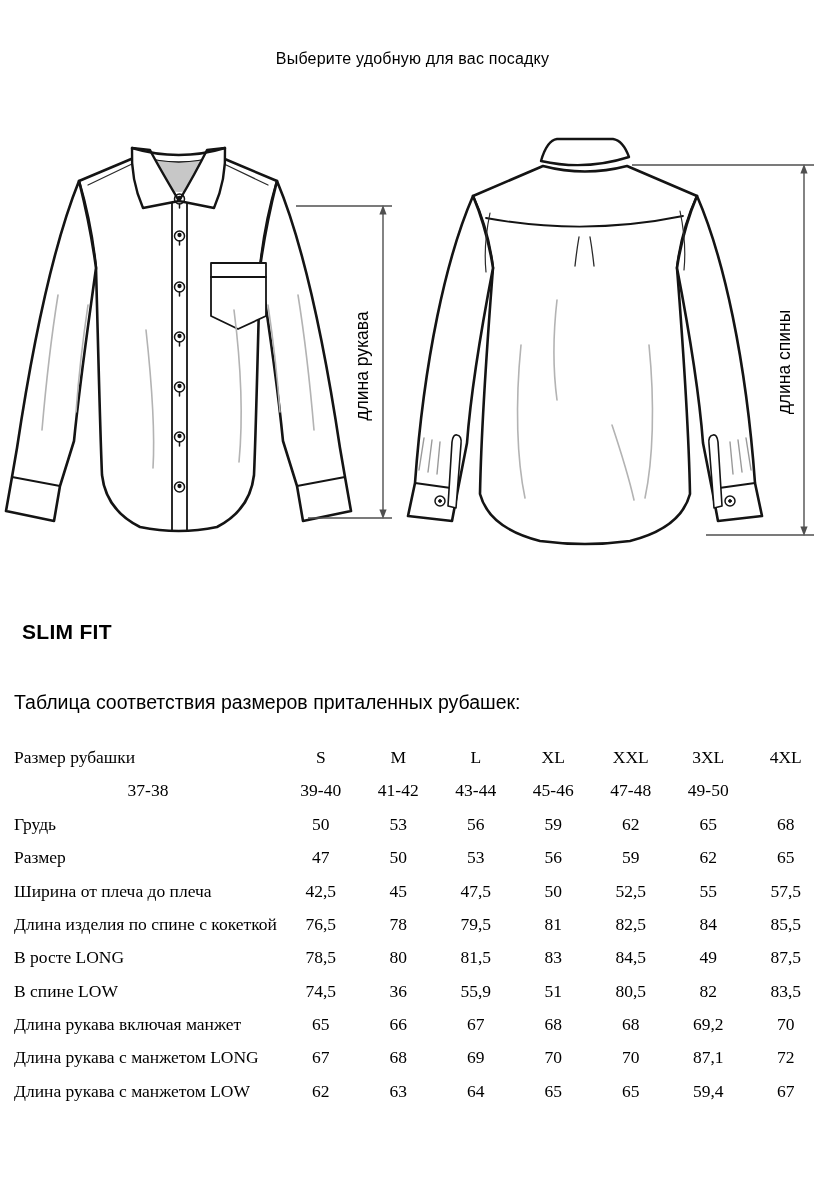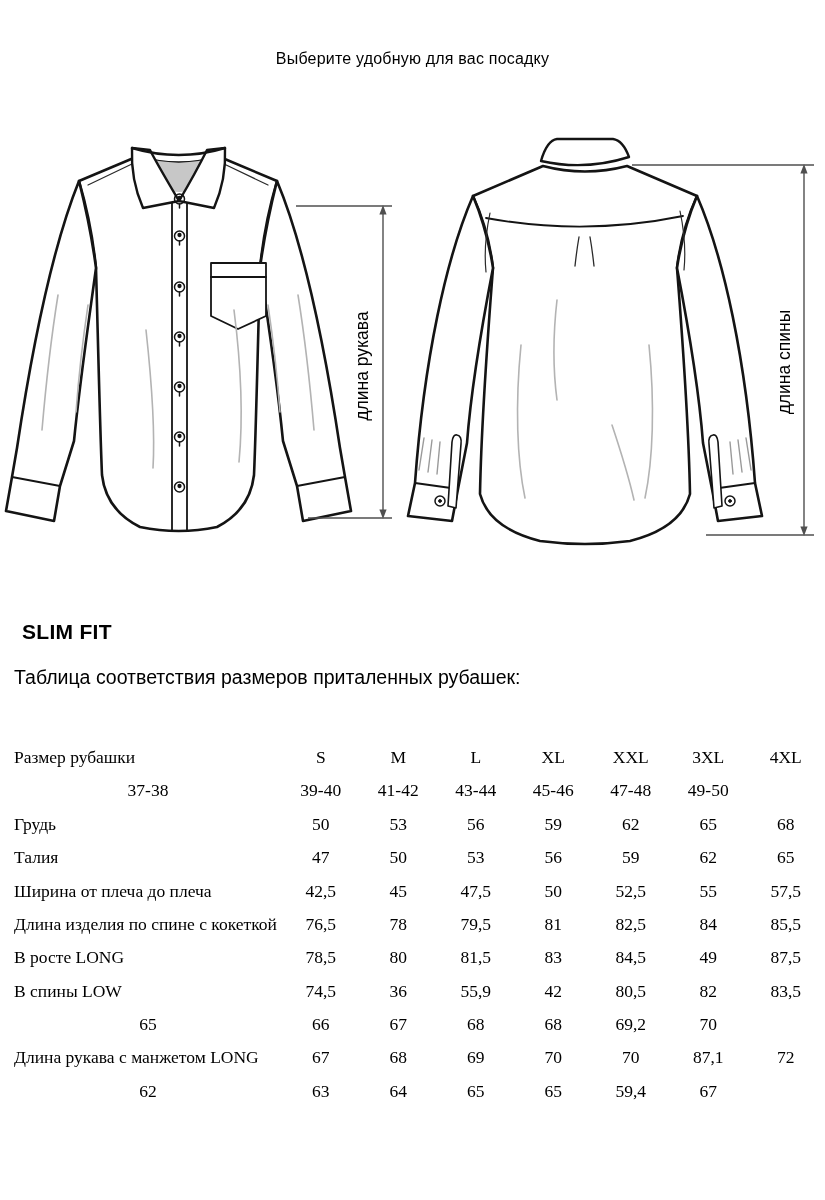--- a/index.html
+++ b/index.html
@@ -4,21 +4,21 @@
 <style>
   html,body{margin:0;padding:0;background:#fff;}
   body{width:825px;height:1200px;position:relative;overflow:hidden;
        font-family:"Liberation Sans", sans-serif;color:#000;
        -webkit-font-smoothing:antialiased;}
   .page{position:absolute;inset:0;width:825px;height:1200px;background:#fff;}
   .title{position:absolute;top:50px;left:0;width:825px;text-align:center;
          font-size:16px;font-weight:400;letter-spacing:.2px;}
   .diagram-svg{position:absolute;top:0;left:0;width:825px;height:600px;}
   .slim-heading{position:absolute;left:14px;top:620px;font-size:21px;font-weight:700;letter-spacing:.3px;margin-left:8px;}
-  .subtitle{position:absolute;left:14px;top:666px;font-size:19.5px;font-weight:400;}
+  .subtitle{position:absolute;left:14px;top:691px;font-size:19.5px;font-weight:400;}
   .size-table{position:absolute;left:14px;top:741px;width:811px;font-family:Liberation Serif, serif;}
   .st-row{display:grid;grid-template-columns:268px repeat(7,77.5px);
           height:33.4px;align-items:center;font-size:17.5px;line-height:1;}
   .st-label{text-align:left;white-space:nowrap;}
   .st-val{text-align:center;white-space:nowrap;}
   svg text{font-family:"Liberation Sans", sans-serif;}
 </style>
 </head>
 <body>
 
@@ -204,21 +204,21 @@
         <div class="st-label">Грудь</div>
         <div class="st-val">50</div>
         <div class="st-val">53</div>
         <div class="st-val">56</div>
         <div class="st-val">59</div>
         <div class="st-val">62</div>
         <div class="st-val">65</div>
         <div class="st-val">68</div>
       </div>
       <div class="st-row">
-        <div class="st-label">Талия</div>
+        <div class="st-label">Размер</div>
         <div class="st-val">47</div>
         <div class="st-val">50</div>
         <div class="st-val">53</div>
         <div class="st-val">56</div>
         <div class="st-val">59</div>
         <div class="st-val">62</div>
         <div class="st-val">65</div>
       </div>
       <div class="st-row">
         <div class="st-label">Ширина от плеча до плеча</div>
@@ -244,49 +244,51 @@
         <div class="st-label">В росте LONG</div>
         <div class="st-val">78,5</div>
         <div class="st-val">80</div>
         <div class="st-val">81,5</div>
         <div class="st-val">83</div>
         <div class="st-val">84,5</div>
         <div class="st-val">49</div>
         <div class="st-val">87,5</div>
       </div>
       <div class="st-row">
-        <div class="st-label">В спины LOW</div>
+        <div class="st-label">В спине LOW</div>
         <div class="st-val">74,5</div>
         <div class="st-val">36</div>
         <div class="st-val">55,9</div>
-        <div class="st-val">42</div>
+        <div class="st-val">51</div>
         <div class="st-val">80,5</div>
         <div class="st-val">82</div>
         <div class="st-val">83,5</div>
       </div>
       <div class="st-row">
+        <div class="st-label">Длина рукава включая манжет</div>
         <div class="st-val">65</div>
         <div class="st-val">66</div>
         <div class="st-val">67</div>
         <div class="st-val">68</div>
         <div class="st-val">68</div>
         <div class="st-val">69,2</div>
         <div class="st-val">70</div>
       </div>
       <div class="st-row">
         <div class="st-label">Длина рукава с манжетом LONG</div>
         <div class="st-val">67</div>
         <div class="st-val">68</div>
         <div class="st-val">69</div>
         <div class="st-val">70</div>
         <div class="st-val">70</div>
         <div class="st-val">87,1</div>
         <div class="st-val">72</div>
       </div>
       <div class="st-row">
+        <div class="st-label">Длина рукава с манжетом LOW</div>
         <div class="st-val">62</div>
         <div class="st-val">63</div>
         <div class="st-val">64</div>
         <div class="st-val">65</div>
         <div class="st-val">65</div>
         <div class="st-val">59,4</div>
         <div class="st-val">67</div>
       </div>
     </div>
 </div>

